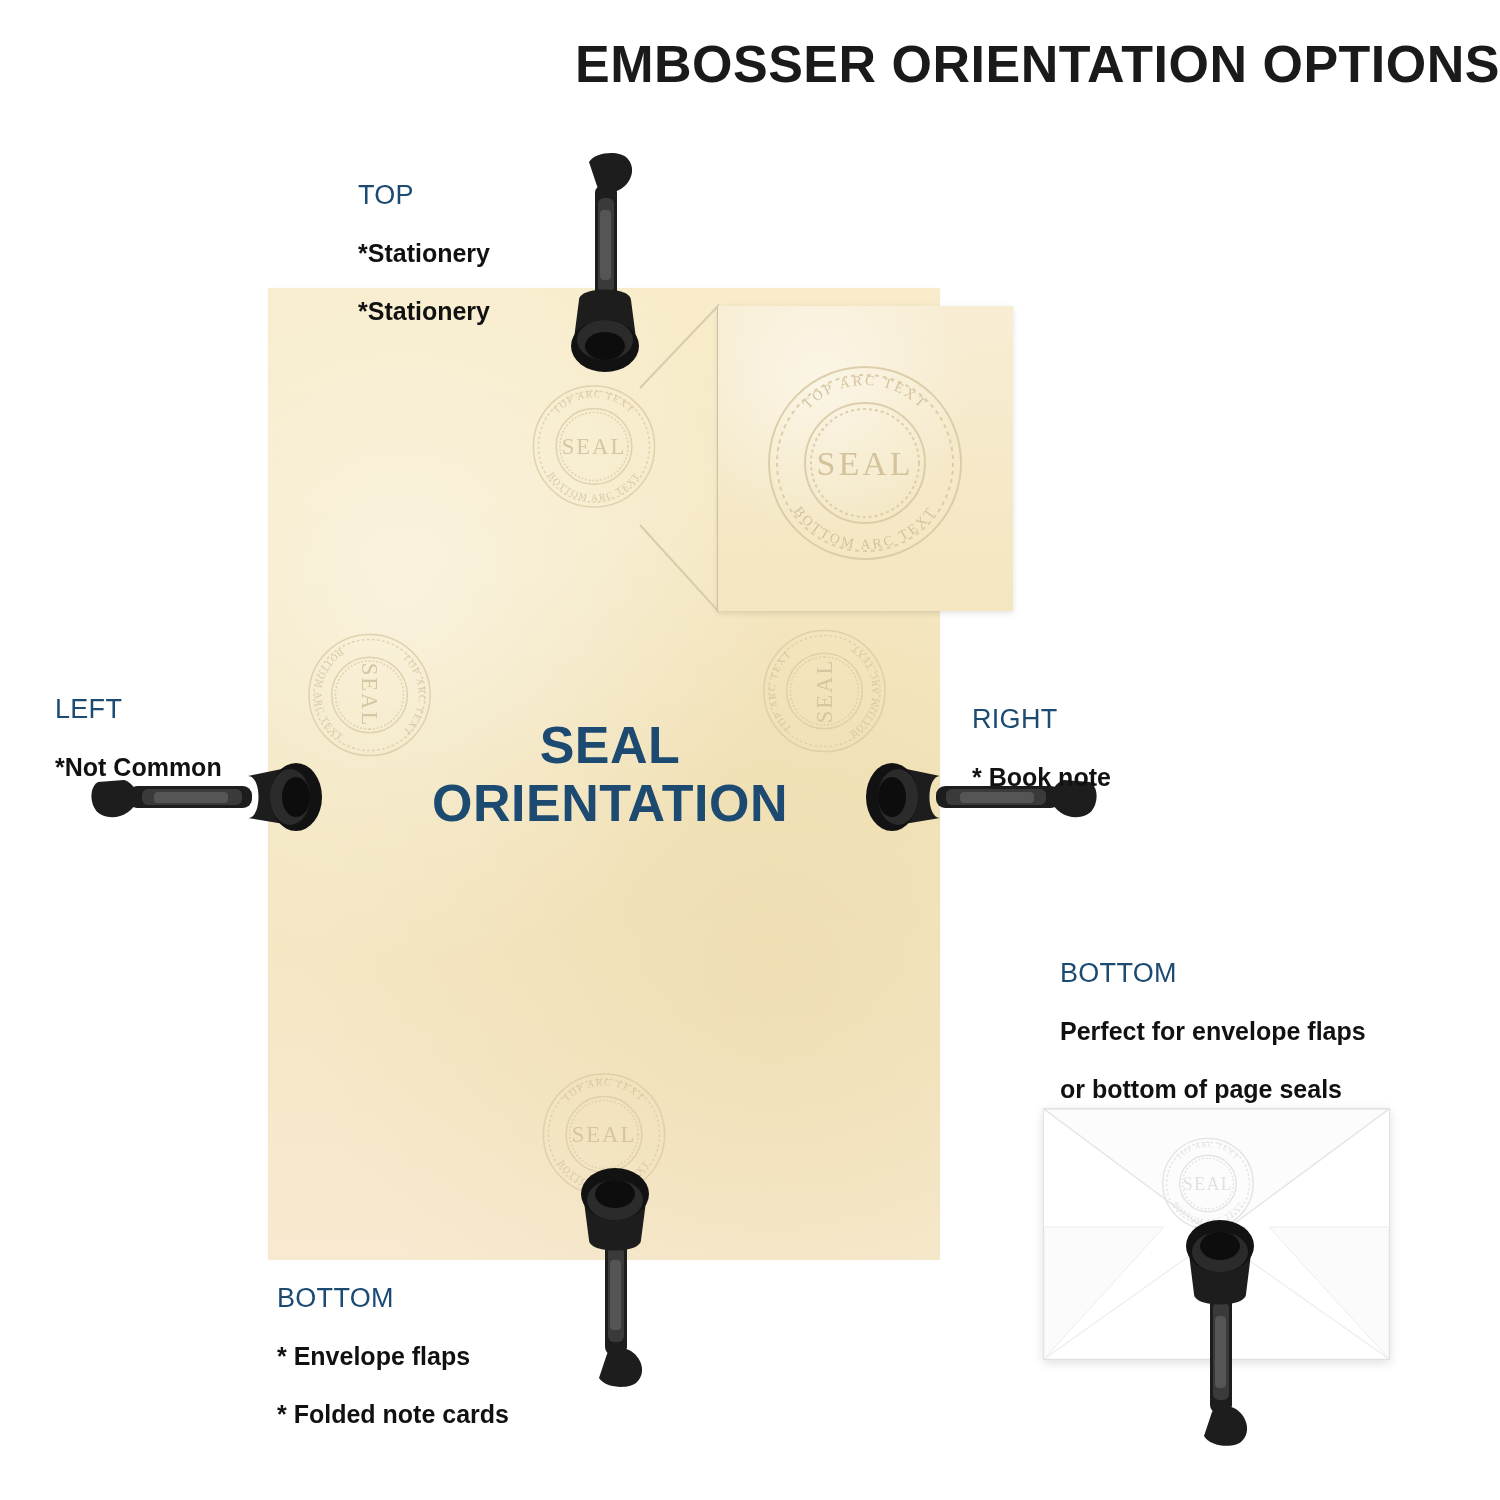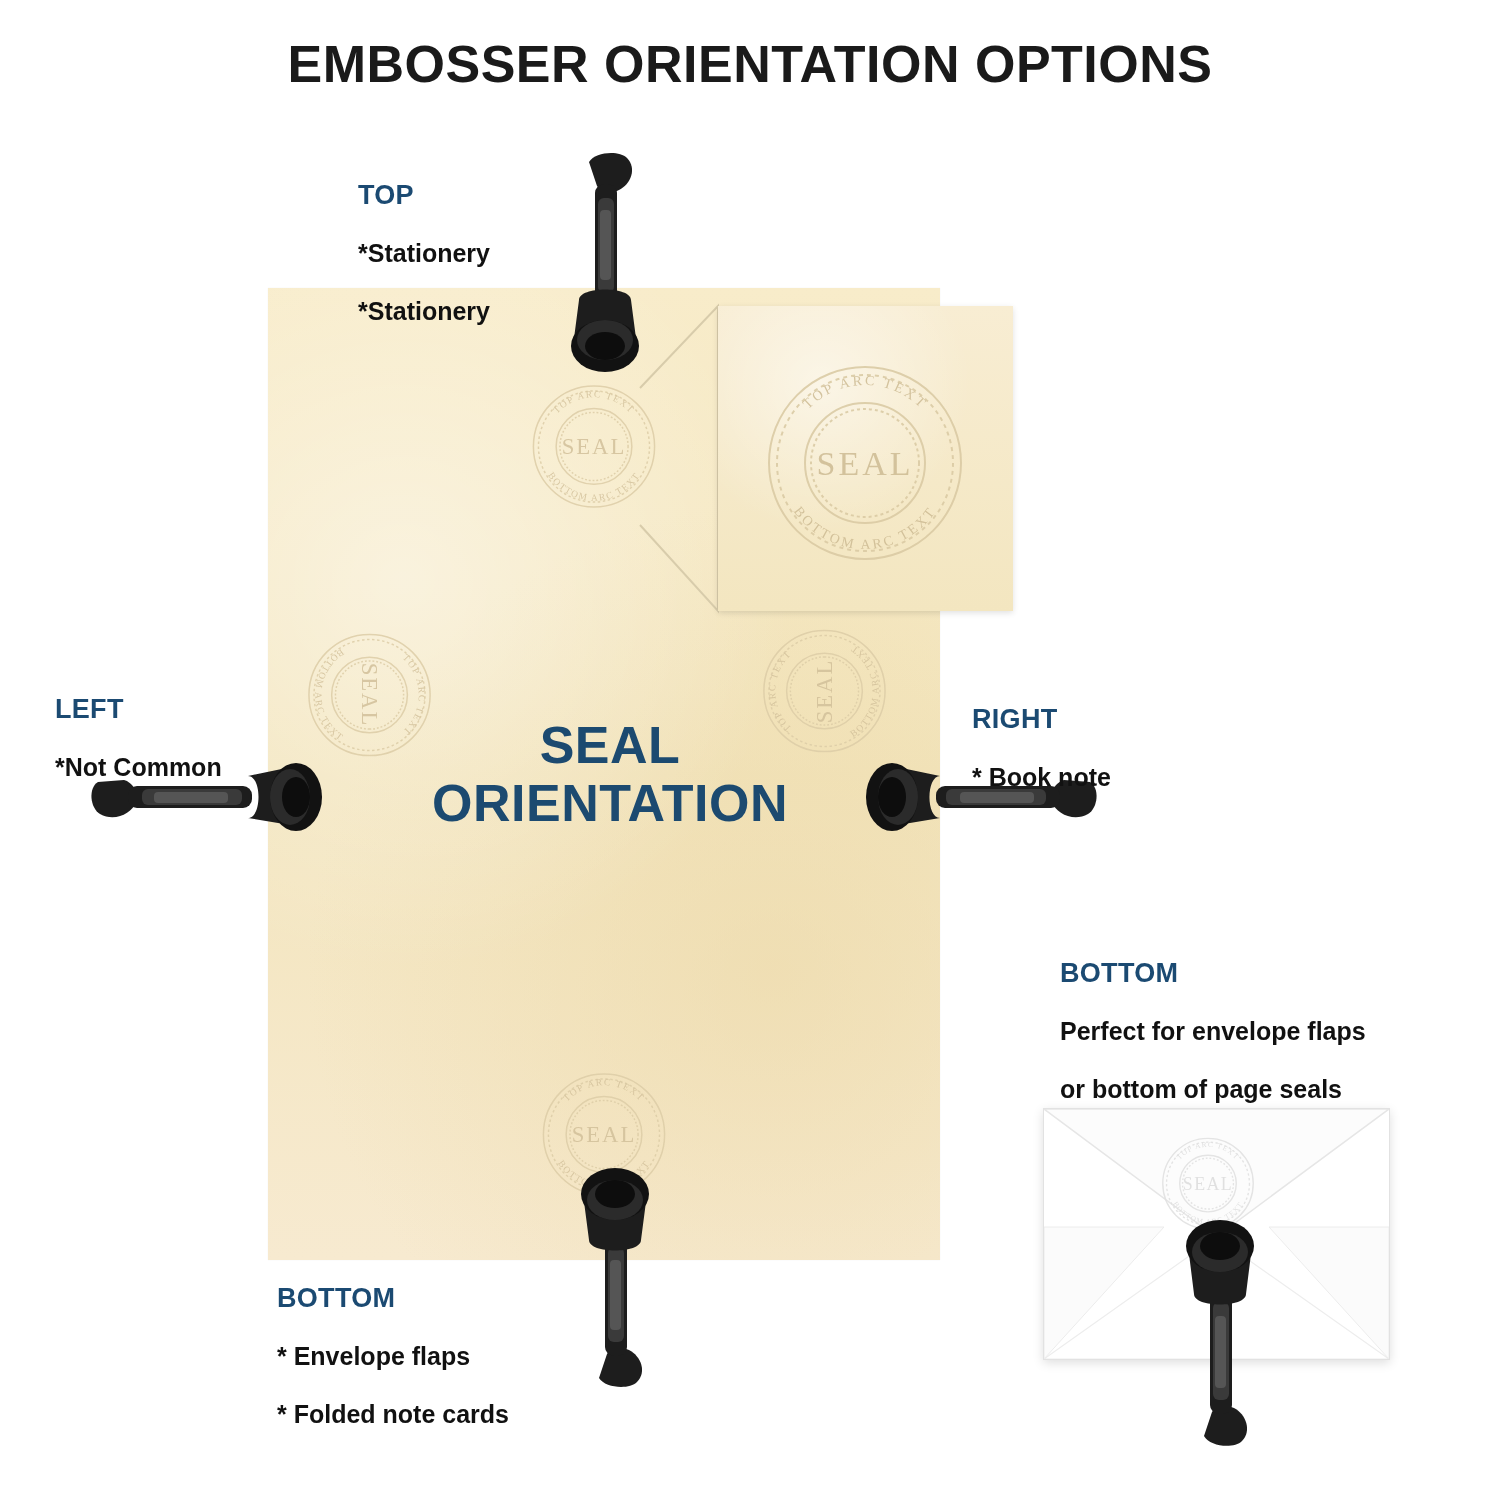--- a/index.html
+++ b/index.html
@@ -15,21 +15,21 @@
     font-family: "Liberation Sans", sans-serif;
     overflow: hidden;
   }
 
   
   .title {
     position: absolute;
     top: 34px;
     left: 0;
     width: 1500px;
-    text-align: center;
+    text-align: right;
     font-size: 52px;
     font-weight: bold;
     letter-spacing: 0.5px;
     color: #1a1a1a;
   }
 
   
   .paper {
     position: absolute;
     left: 268px;
@@ -81,21 +81,21 @@
     font-weight: bold;
     line-height: 1.12;
     font-size: 52px;
     letter-spacing: 0.5px;
   }
 
   
   .callout { position: absolute; }
   .callout .head {
     color: #1b4a72;
-    font-weight: bold;
+    font-weight: normal;
     font-size: 27px;
     letter-spacing: 0.3px;
     margin-bottom: 3px;
   }
   .callout .line {
     color: #111111;
     font-weight: bold;
     font-size: 25px;
     line-height: 1.28;
     white-space: nowrap;

